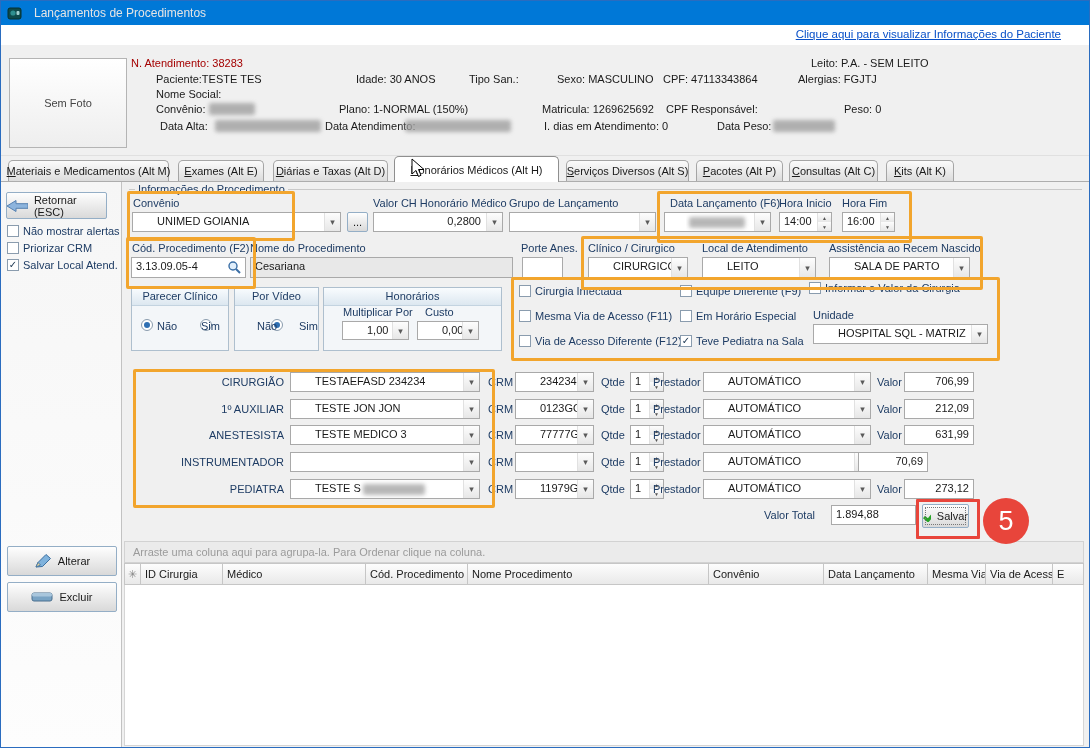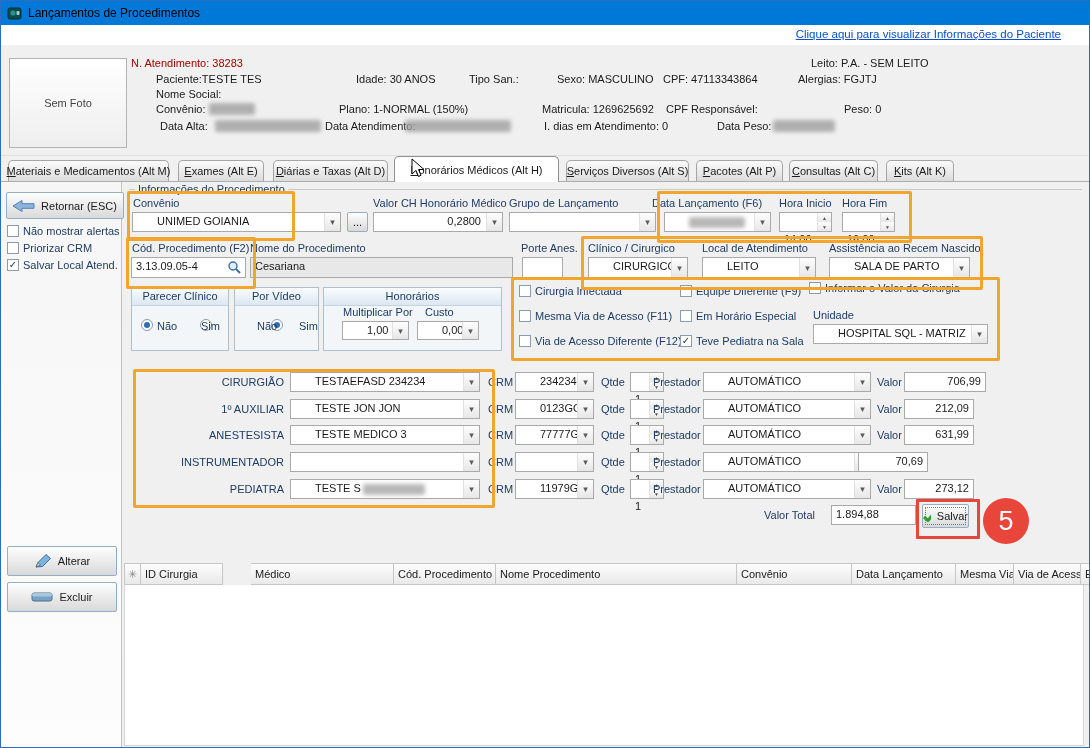--- a/index.html
+++ b/index.html
@@ -3,21 +3,21 @@
 <meta charset="utf-8">
 <style>
   html,body{margin:0;padding:0;background:#6b6b6b;}
   #window{position:relative;width:1090px;height:748px;margin:0 auto;background:#f0f0f0;
     border:1px solid #2a6cbf;box-sizing:border-box;overflow:hidden;
     font-family:"Liberation Sans",sans-serif;font-size:11px;color:#1a1a1a;}
   .abs{position:absolute;}
   
   .titlebar{position:absolute;left:0;top:0;width:100%;height:24px;background:#0078d7;
     display:flex;align-items:center;padding-left:6px;box-sizing:border-box;gap:6px;}
-  .titlebar .ttl{color:#000000;font-size:12px;}
+  .titlebar .ttl{color:#e5e5e5;font-size:12px;margin-left:6px;}
   
   .linkbar{position:absolute;left:0;top:24px;width:100%;height:20px;background:#ffffff;}
   .plink{position:absolute;right:28px;top:3px;color:#0850c8;text-decoration:underline;font-size:11.5px;cursor:pointer;white-space:nowrap;}
   
   .patient{position:absolute;left:0;top:44px;width:100%;height:110px;background:#f0f0f0;border-bottom:1px solid #e0e0e0;}
   .photo{position:absolute;left:8px;top:13px;width:116px;height:88px;background:linear-gradient(#ffffff,#eeeeee);
     border:1px solid #b4b4b4;display:flex;align-items:center;justify-content:center;color:#444;}
   .ptxt{position:absolute;white-space:nowrap;color:#1a1a1a;}
   .red{color:#a40000;}
   .blur{position:absolute;height:12px;background:#9f9f9f;filter:blur(2.2px);border-radius:2px;opacity:.8;}
@@ -40,21 +40,21 @@
   .lbl{position:absolute;color:#1e3c64;white-space:nowrap;}
   .combo{position:absolute;background:#fff;border:1px solid #a9a9a9;height:20px;box-sizing:border-box;
     display:flex;align-items:stretch;overflow:hidden;padding-left:21px;}
   .combo .tx{flex:1;padding:2px 3px 0 3px;white-space:nowrap;overflow:hidden;}
   .combo .tx.rt{text-align:right;padding-right:5px;}
   .combo .ar{width:15px;border-left:1px solid #e1e1e1;background:linear-gradient(#fdfdfd,#e7e7e7);
     color:#5a5a5a;font-size:9px;display:flex;align-items:center;justify-content:center;cursor:pointer;}
   .field{position:absolute;background:#fff;border:1px solid #a9a9a9;box-sizing:border-box;height:20px;padding:2px 4px 0 4px;white-space:nowrap;overflow:hidden;}
   .field.ro{background:#e8e8e8;}
   .spin{position:absolute;background:#fff;border:1px solid #a9a9a9;height:20px;box-sizing:border-box;display:flex;align-items:stretch;}
-  .spin .tx{flex:1;padding:20px 0 0 4px;}
+  .spin .tx{flex:1;padding:2px 0 0 4px;}
   .spin .btns{width:13px;display:flex;flex-direction:column;border-left:1px solid #e1e1e1;}
   .spin .btns i{flex:1;font-style:normal;font-size:5px;color:#555;display:flex;align-items:center;justify-content:center;
     background:linear-gradient(#fdfdfd,#e7e7e7);cursor:pointer;}
   .grp{position:absolute;border:1px solid #aebfce;background:#f3f6f9;box-sizing:border-box;}
   .grp .hd{height:17px;background:linear-gradient(#f9fcfe,#dce7f0);border-bottom:1px solid #c3d3e0;
     color:#1e3c64;text-align:center;line-height:16px;}
   .radio{width:12px;height:12px;border-radius:50%;border:1px solid #8a9cae;background:#fff;display:inline-block;position:relative;box-sizing:border-box;}
   .radio.sel::after{content:"";position:absolute;left:2px;top:2px;right:2px;bottom:2px;border-radius:50%;background:#2f6fb2;}
   .rlbl{color:#1e3c64;}
   .orange-box{position:absolute;border:3px solid #f2a52d;border-radius:2px;pointer-events:none;z-index:40;}
@@ -153,21 +153,21 @@
       <span><span class="acc">K</span><span>its (Alt K)</span></span>
     </div>
 
   
   <svg class="cursor" style="left:410px;top:157px;" width="14" height="20">
     <path d="M1,1 L1,16 L5,12.5 L7.5,18.5 L10,17.3 L7.5,11.5 L13,11.5 Z" fill="#fff" stroke="#000" stroke-width="1"></path>
   </svg>
 
   
   <div class="sidebar"></div>
-  <div class="btn" style="left:5px;top:191px;width:118px;height:27px;">
+  <div class="btn" style="left:5px;top:191px;width:101px;height:27px;">
     <svg width="22" height="12">
       <path d="M0,6 L9,0.5 L9,3.7 L21,3.7 L21,8.3 L9,8.3 L9,11.5 Z" fill="#8db4dd" stroke="#5580b0" stroke-width="1"></path>
     </svg>
     <span>Retornar (ESC)</span>
   </div>
   <label class="chk" style="left:6px;top:224px;">
     <span class="bx"></span>
     <span>Não mostrar alertas</span>
   </label>
   <label class="chk" style="left:6px;top:241px;">
@@ -211,21 +211,21 @@
     <span class="tx rt">0,2800</span>
     <span class="ar">▾</span>
   </div>
 
   <div class="lbl" style="left:508px;top:196px;">Grupo de Lançamento</div>
   <div class="combo" style="left:508px;top:211px;width:147px;">
     <span class="tx"></span>
     <span class="ar">▾</span>
   </div>
 
-  <div class="lbl" style="left:651px;top:196px;">Data Lançamento (F6)</div>
+  <div class="lbl" style="left:669px;top:196px;">Data Lançamento (F6)</div>
   <div class="combo" style="left:663px;top:211px;width:107px;">
     <span class="tx"><span class="nblur" style="width:56px;margin-left:0;"></span></span>
     <span class="ar">▾</span>
   </div>
   <div class="lbl" style="left:778px;top:196px;">Hora Inicio</div>
   <div class="spin" style="left:778px;top:211px;width:53px;">
     <span class="tx">14:00</span>
     <span class="btns">
         <i>▲</i>
         <i>▼</i>
@@ -355,21 +355,21 @@
         <i>▲</i>
         <i>▼</i>
       </span>
   </div>
   <div class="lbl" style="left:652px;top:375px;">Prestador</div>
   <div class="combo" style="left:702px;top:371px;width:168px;">
     <span class="tx">AUTOMÁTICO</span>
     <span class="ar">▾</span>
   </div>
   <div class="lbl" style="left:876px;top:375px;">Valor</div>
-  <div class="field" style="left:903px;top:371px;width:82px;text-align:right;">706,99</div>
+  <div class="field" style="left:903px;top:371px;width:70px;text-align:right;">706,99</div>
 
   
   <div class="lbl" style="left:135px;top:402px;width:148px;text-align:right;">1º AUXILIAR</div>
   <div class="combo" style="left:289px;top:398px;width:190px;">
     <span class="tx">TESTE JON JON</span>
     <span class="ar">▾</span>
   </div>
   <div class="lbl" style="left:487px;top:402px;">CRM</div>
   <div class="combo" style="left:514px;top:398px;width:79px;">
     <span class="tx">0123GO</span>
@@ -486,24 +486,25 @@
 
   
   <div class="orange-box" style="left:126px;top:190px;width:162px;height:44px;"></div>
   <div class="orange-box" style="left:656px;top:190px;width:249px;height:46px;"></div>
   <div class="orange-box" style="left:125px;top:236px;width:124px;height:46px;"></div>
   <div class="orange-box" style="left:580px;top:235px;width:396px;height:48px;"></div>
   <div class="orange-box" style="left:510px;top:276px;width:483px;height:78px;"></div>
   <div class="orange-box" style="left:132px;top:368px;width:356px;height:133px;"></div>
 
   
+  <div class="ghint" style="left:123px;top:540px;width:960px;height:22px;">Arraste uma coluna aqui para agrupa-la. Para Ordenar clique na coluna.</div>
   <div class="ghead" style="left:123px;top:562px;">
     <div class="gcell" style="width:17px;">✳</div>
     <div class="gcell" style="width:82px;">ID Cirurgia</div>
-    <div class="gcell" style="width:143px;margin-left:28px;">Médico</div>
+    <div class="gcell" style="width:143px;">Médico</div>
     <div class="gcell" style="width:102px;">Cód. Procedimento</div>
     <div class="gcell" style="width:241px;">Nome Procedimento</div>
     <div class="gcell" style="width:115px;">Convênio</div>
     <div class="gcell" style="width:104px;">Data Lançamento</div>
     <div class="gcell" style="width:58px;">Mesma Via (</div>
     <div class="gcell" style="width:67px;">Via de Acesso</div>
     <div class="gcell" style="width:31px;">E</div>
   </div>
   <div class="gbody" style="left:123px;top:584px;width:960px;height:161px;"></div>
 

